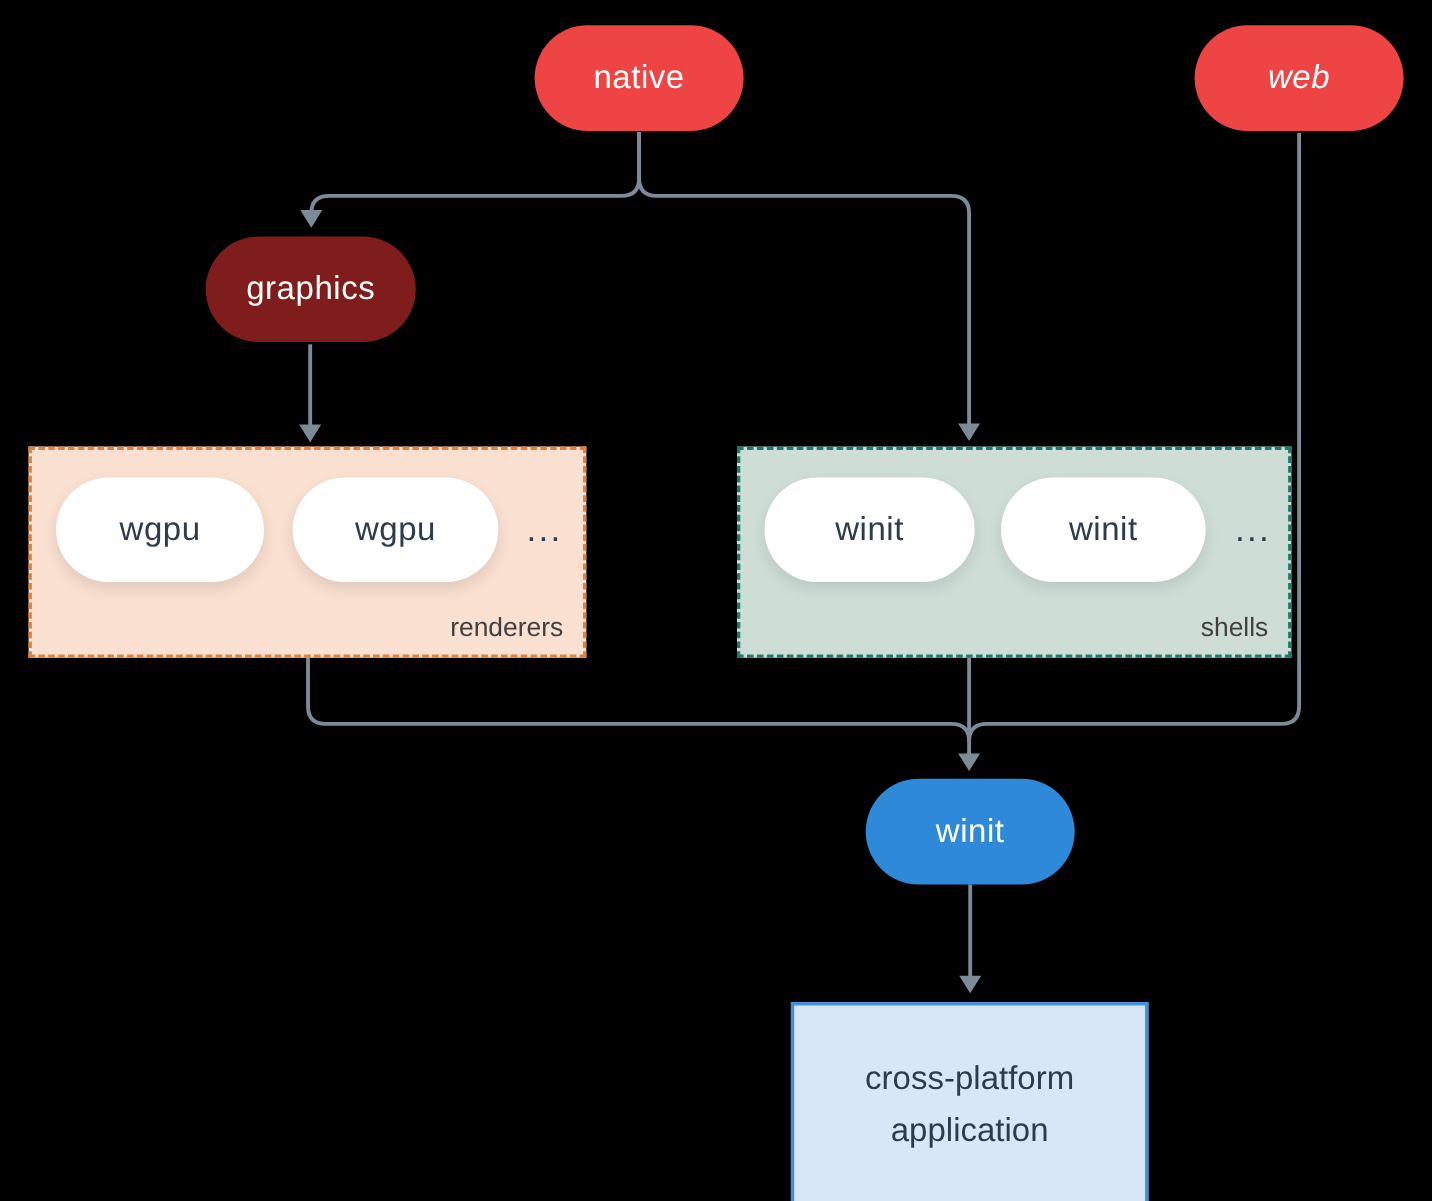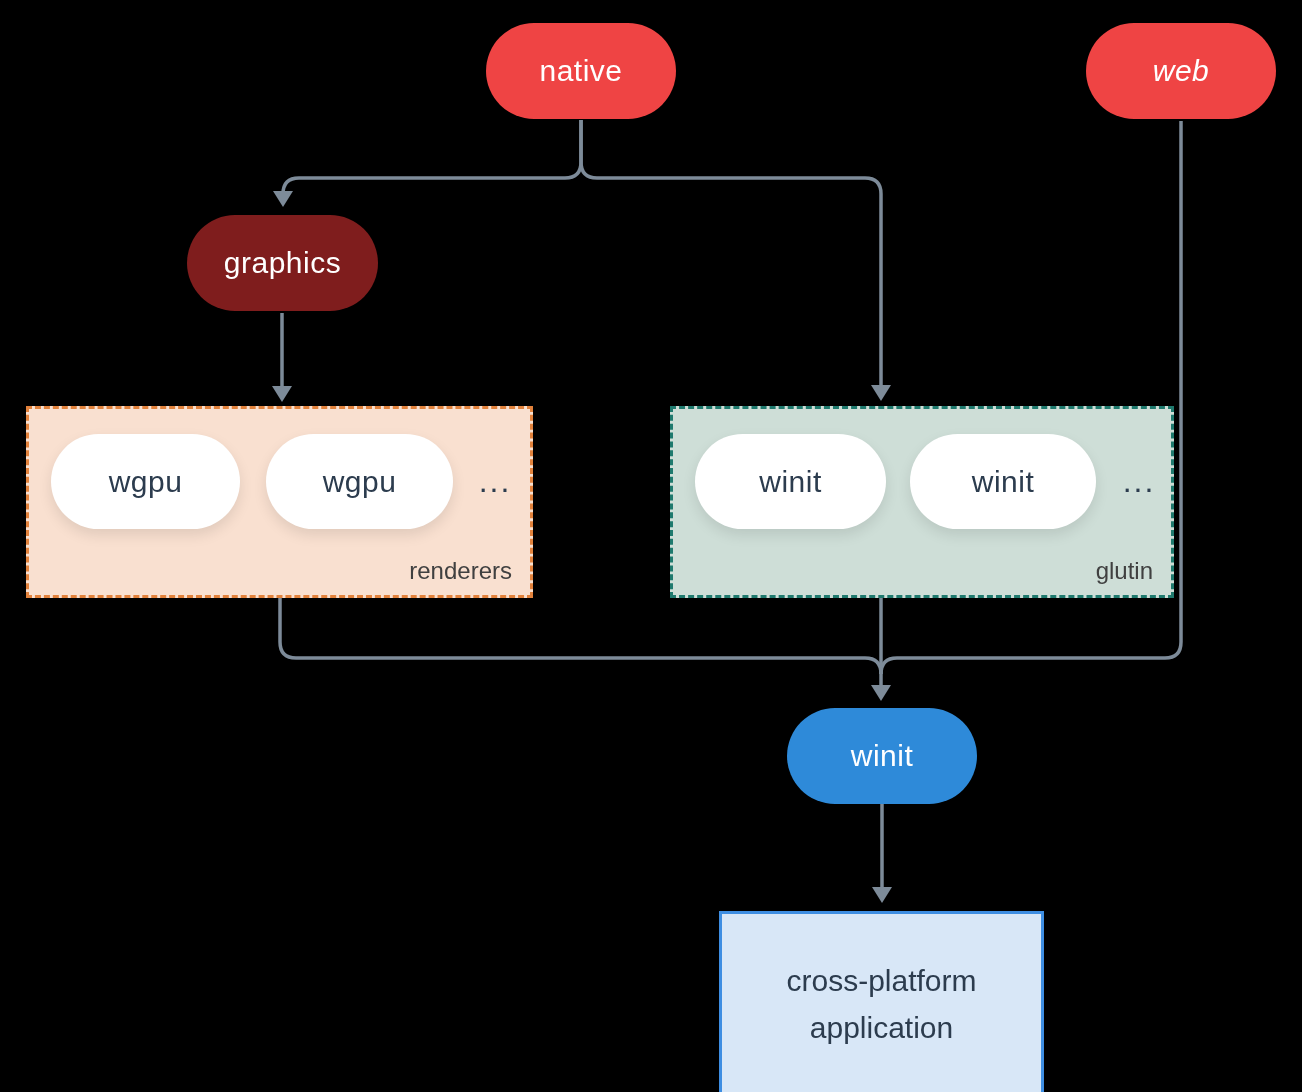--- a/index.html
+++ b/index.html
@@ -162,21 +162,21 @@
   </div>
 
   <div class="group shells">
     <div class="pill white" style="left:22px; width:191px;">
       <span>winit</span>
     </div>
     <div class="pill white" style="left:237px; width:186px;">
       <span>winit</span>
     </div>
     <div class="ellipsis">...</div>
-    <div class="group-label">glutin</div>
+    <div class="group-label">shells</div>
   </div>
 
   <div class="pill blue" style="left:787px; top:708px; width:190px; height:96px;">
     <span>winit</span>
   </div>
 
   <div class="app-box">
     <span>cross-platform</span>
     <span>application</span>
   </div>

